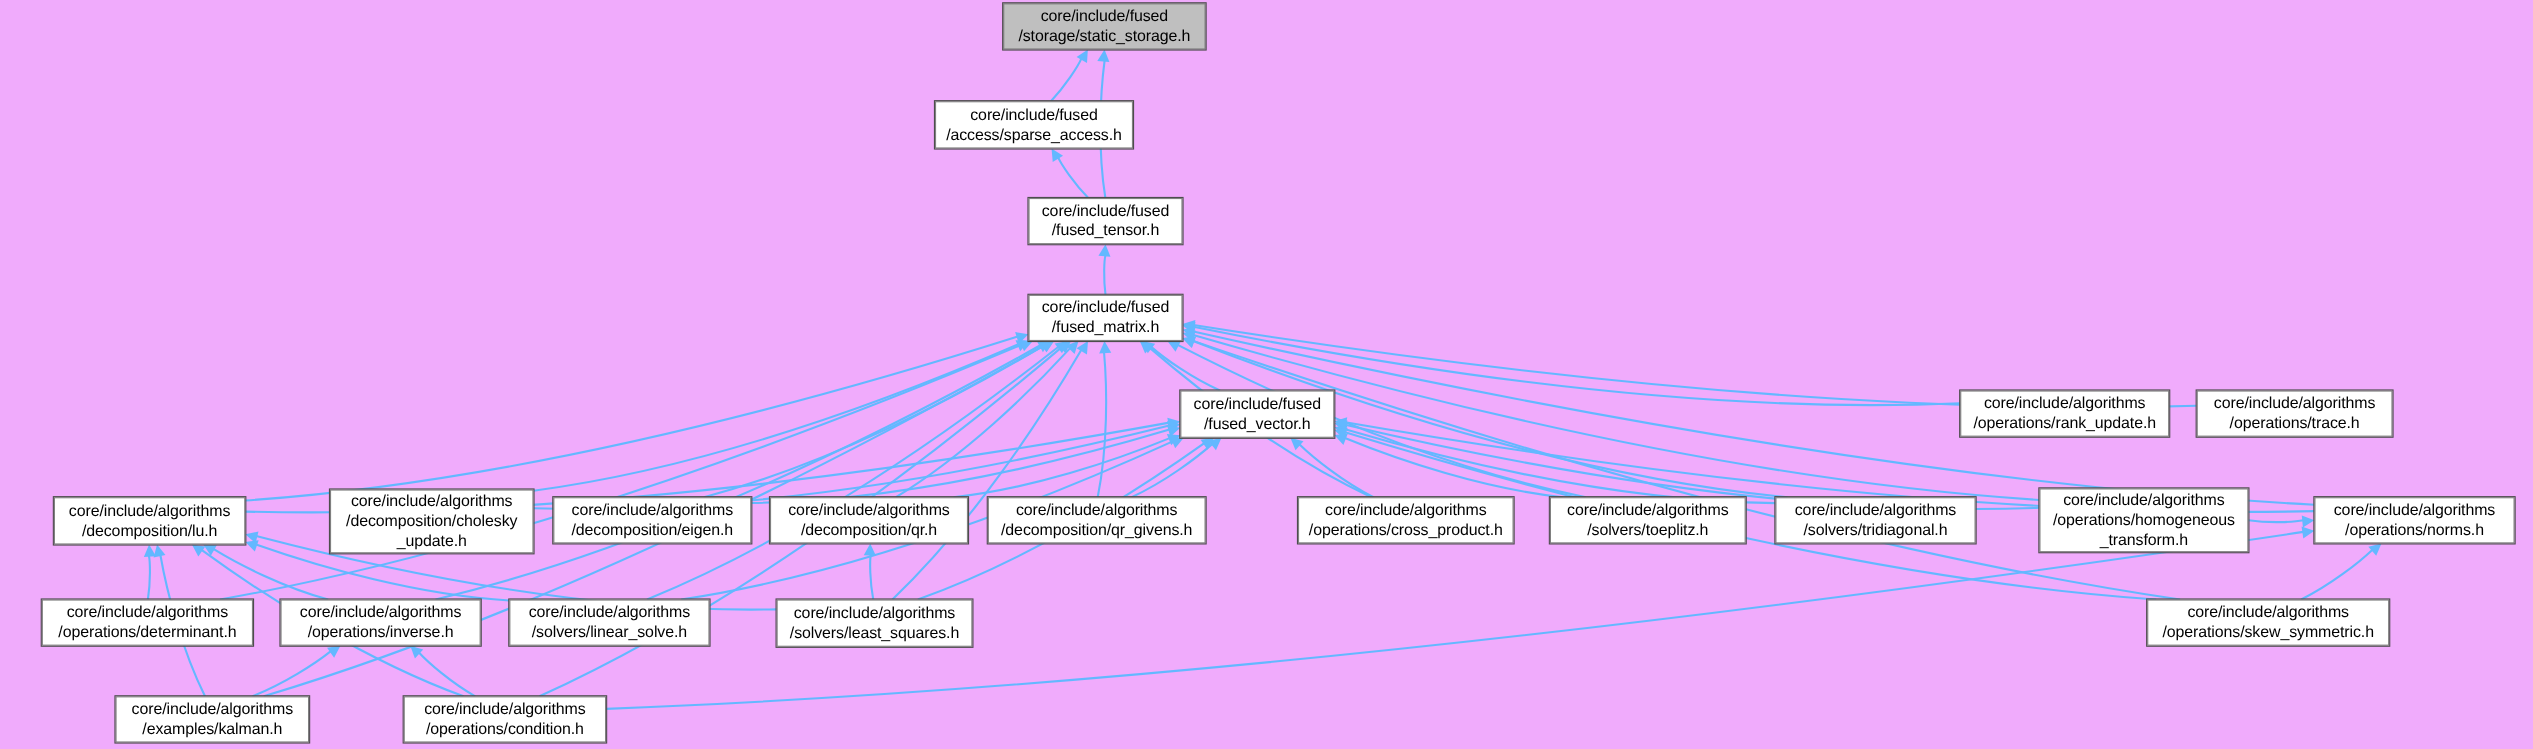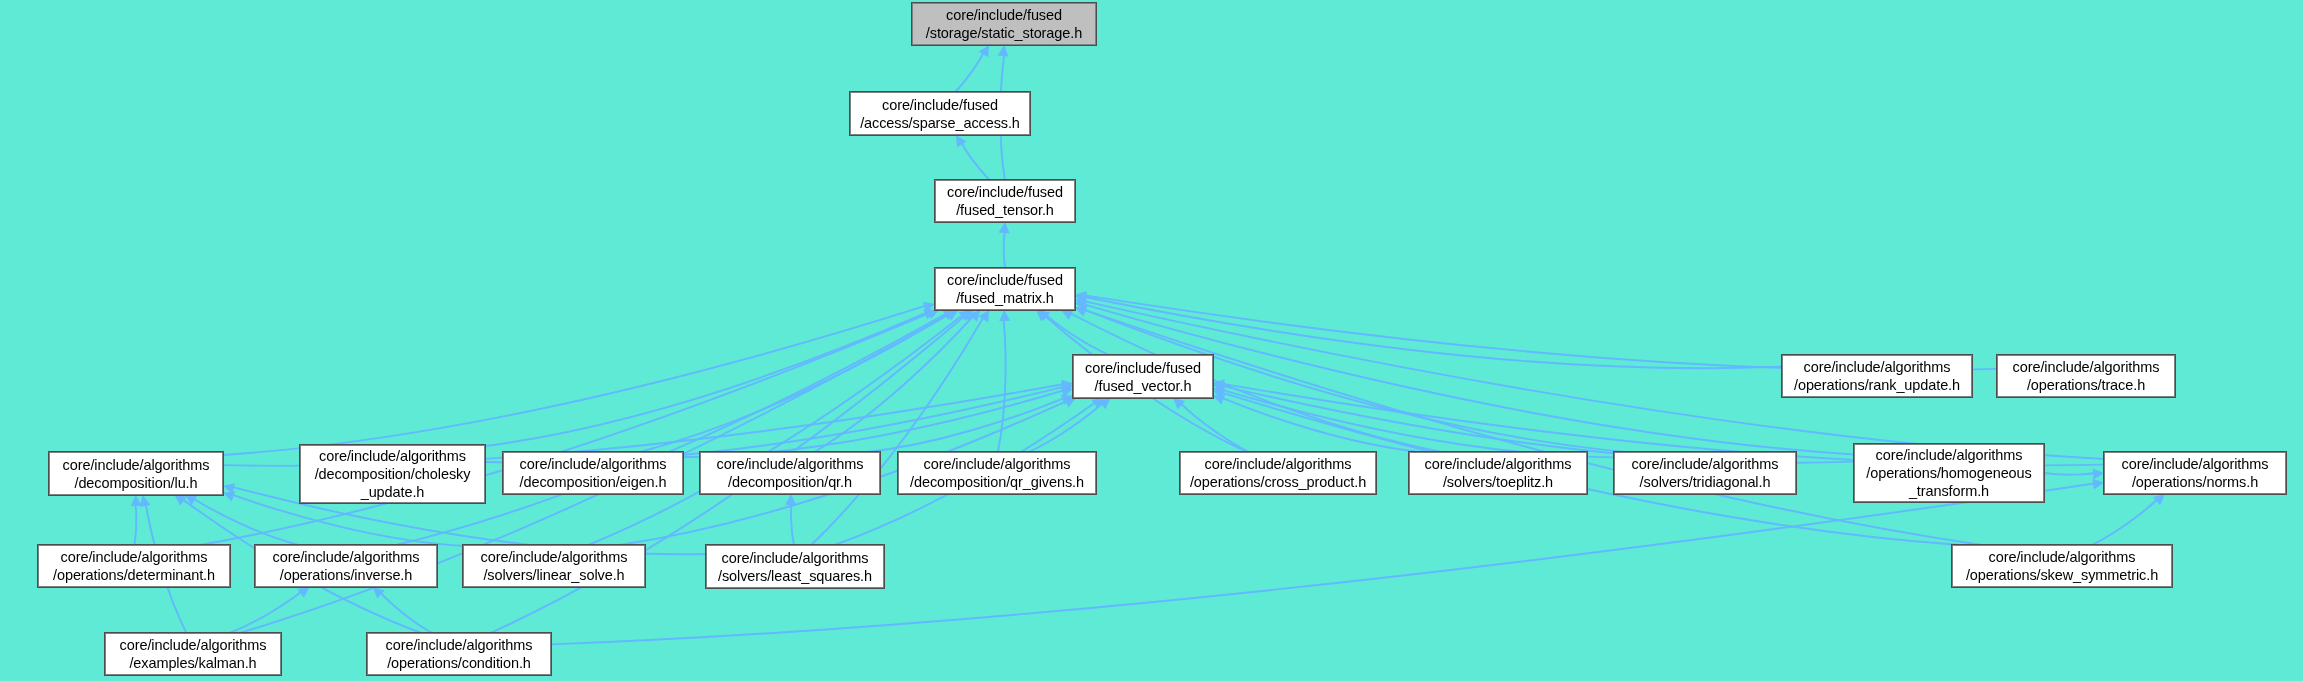--- a/index.html
+++ b/index.html
@@ -1,21 +1,21 @@
 <!DOCTYPE html>
 <html><head>
 <meta charset="utf-8">
 <title>Include dependency graph</title>
 <style>
   html,body{margin:0;padding:0;background:#000;}
   #graph-root{
     position:relative;
     width:2303px;
     height:681px;
-    background:#5eead4;
+    background:#f0abfc;
     overflow:hidden;
     font-family:"Liberation Sans","DejaVu Sans",sans-serif;
   }
   #edge-layer{
     position:absolute;
     left:0;top:0;
     width:2303px;height:681px;
     pointer-events:none;
   }
   .node{

